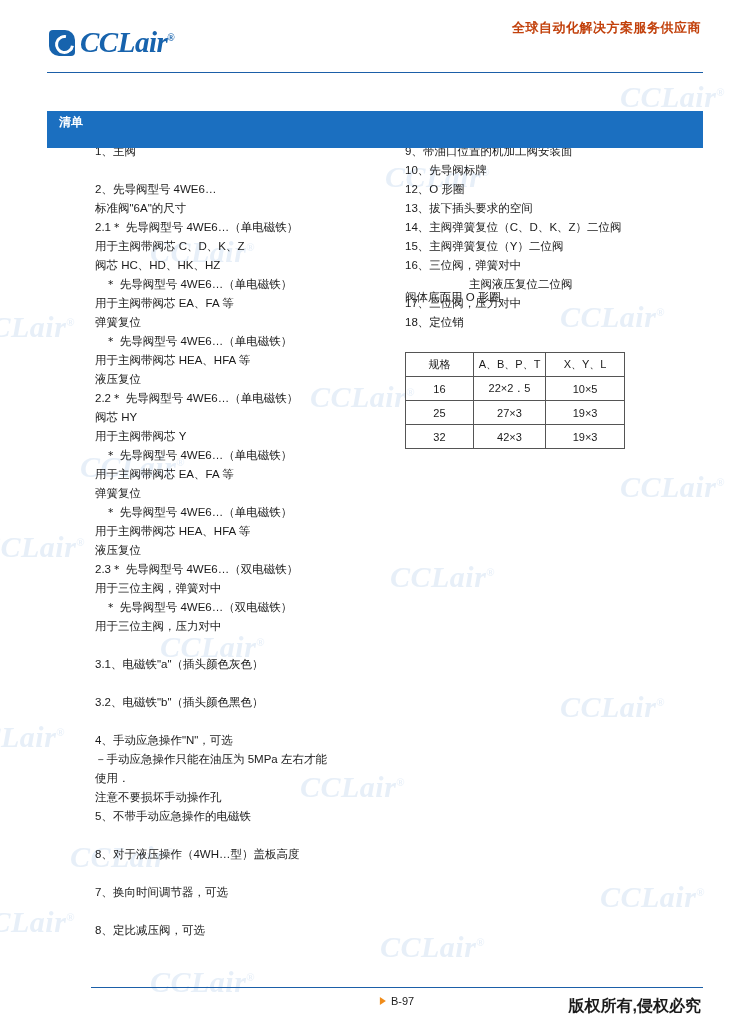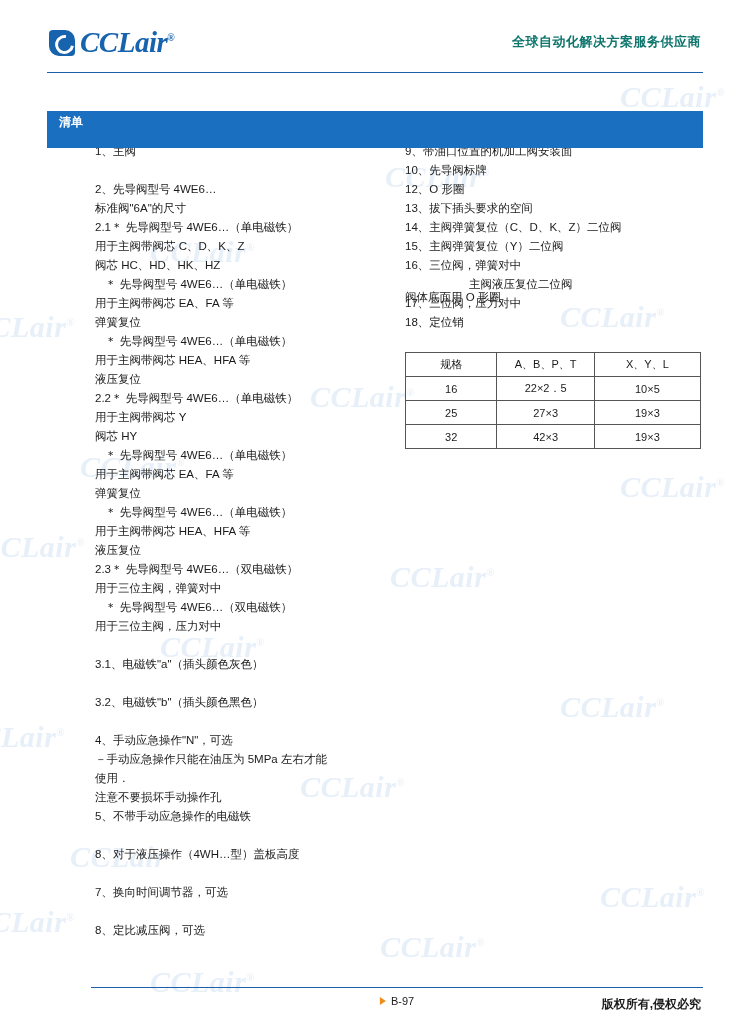--- a/index.html
+++ b/index.html
@@ -87,24 +87,24 @@
     letter-spacing: -0.5px;
   }
   .logo-text sup {
     font-size: 10px;
     font-style: normal;
     vertical-align: super;
   }
   .header-slogan {
     position: absolute;
     right: 49px;
-    top: 33px;
+    top: 19px;
     font-size: 13px;
     font-weight: bold;
-    color: #0f766e;
+    color: #c2410c;
     letter-spacing: 0.5px;
   }
 
   
   .title-bar {
     position: absolute;
     left: 47px;
     top: 111px;
     width: 656px;
     height: 37px;
@@ -152,21 +152,21 @@
     width: 248px;
     z-index: 8;
   }
   .table-caption {
     font-size: 11.5px;
     margin-bottom: 5px;
     color: #1a1a1a;
   }
   table.seal-table {
     border-collapse: collapse;
-    width: 296px;
+    width: 220px;
     font-size: 11px;
     margin-top: 47px;
   }
   table.seal-table th,
   table.seal-table td {
     border: 1px solid #555555;
     text-align: center;
     padding: 3px 2px;
     font-weight: normal;
     color: #1a1a1a;
@@ -206,21 +206,21 @@
   .tri {
     width: 0; height: 0;
     border-left: 6px solid #f08c1a;
     border-top: 4px solid transparent;
     border-bottom: 4px solid transparent;
   }
   .copyright {
     position: absolute;
     right: 49px;
     top: 9px;
-    font-size: 12px;
+    font-size: 16px;
     font-weight: bold;
     color: #1a1a1a;
   }
 </style>
 </head>
 <body>
 
 <div class="watermark-layer">
   <div class="wm" style="left:620px; top:80px;"><span>CCLair</span><sup>®</sup></div>
   <div class="wm" style="left:385px; top:160px;"><span>CCLair</span><sup>®</sup></div>
@@ -265,22 +265,22 @@
     <div class="line">2.1＊ 先导阀型号 4WE6…（单电磁铁）</div>
     <div class="line">用于主阀带阀芯 C、D、K、Z</div>
     <div class="line">阀芯 HC、HD、HK、HZ</div>
     <div class="line indent1">＊ 先导阀型号 4WE6…（单电磁铁）</div>
     <div class="line">用于主阀带阀芯 EA、FA 等</div>
     <div class="line">弹簧复位</div>
     <div class="line indent1">＊ 先导阀型号 4WE6…（单电磁铁）</div>
     <div class="line">用于主阀带阀芯 HEA、HFA 等</div>
     <div class="line">液压复位</div>
     <div class="line">2.2＊ 先导阀型号 4WE6…（单电磁铁）</div>
+    <div class="line">阀芯 HY</div>
     <div class="line">用于主阀带阀芯 Y</div>
-    <div class="line">阀芯 HY</div>
     <div class="line indent1">＊ 先导阀型号 4WE6…（单电磁铁）</div>
     <div class="line">用于主阀带阀芯 EA、FA 等</div>
     <div class="line">弹簧复位</div>
     <div class="line indent1">＊ 先导阀型号 4WE6…（单电磁铁）</div>
     <div class="line">用于主阀带阀芯 HEA、HFA 等</div>
     <div class="line">液压复位</div>
     <div class="line">2.3＊ 先导阀型号 4WE6…（双电磁铁）</div>
     <div class="line">用于三位主阀，弹簧对中</div>
     <div class="line indent1">＊ 先导阀型号 4WE6…（双电磁铁）</div>
     <div class="line">用于三位主阀，压力对中</div>

